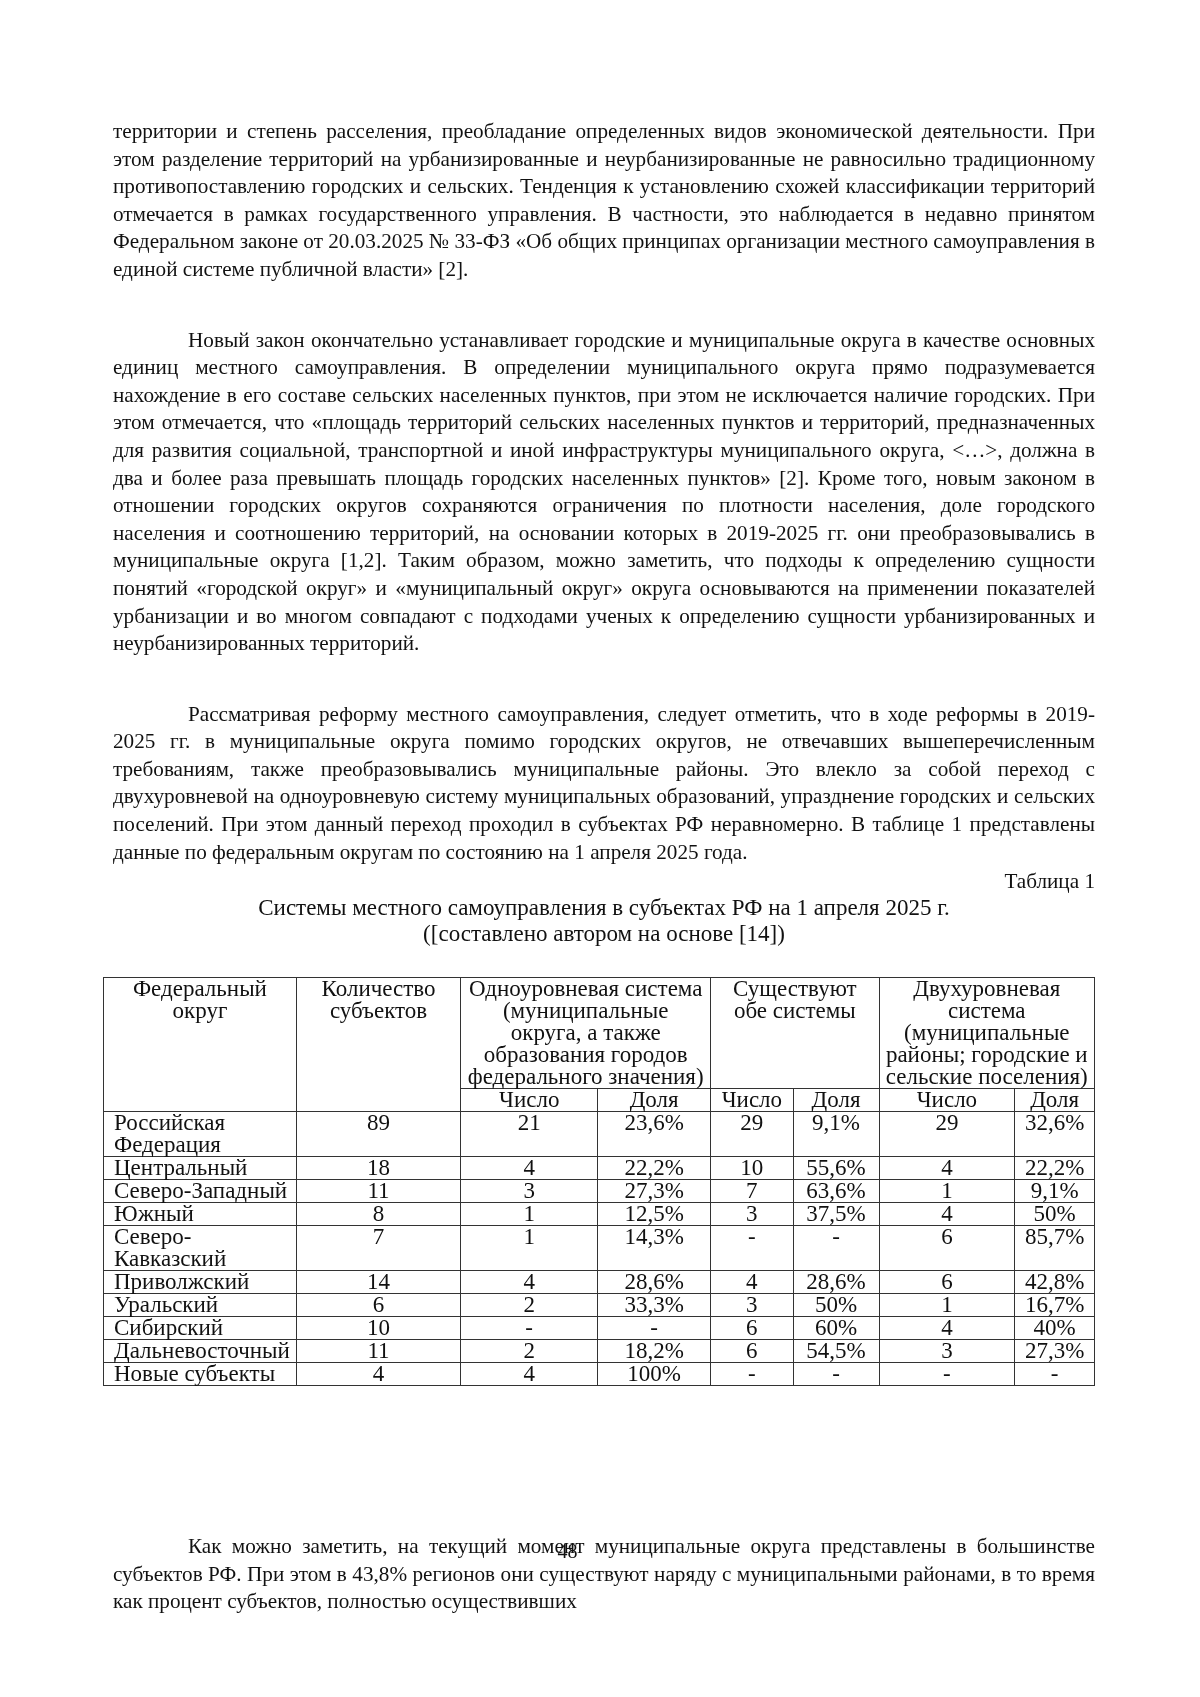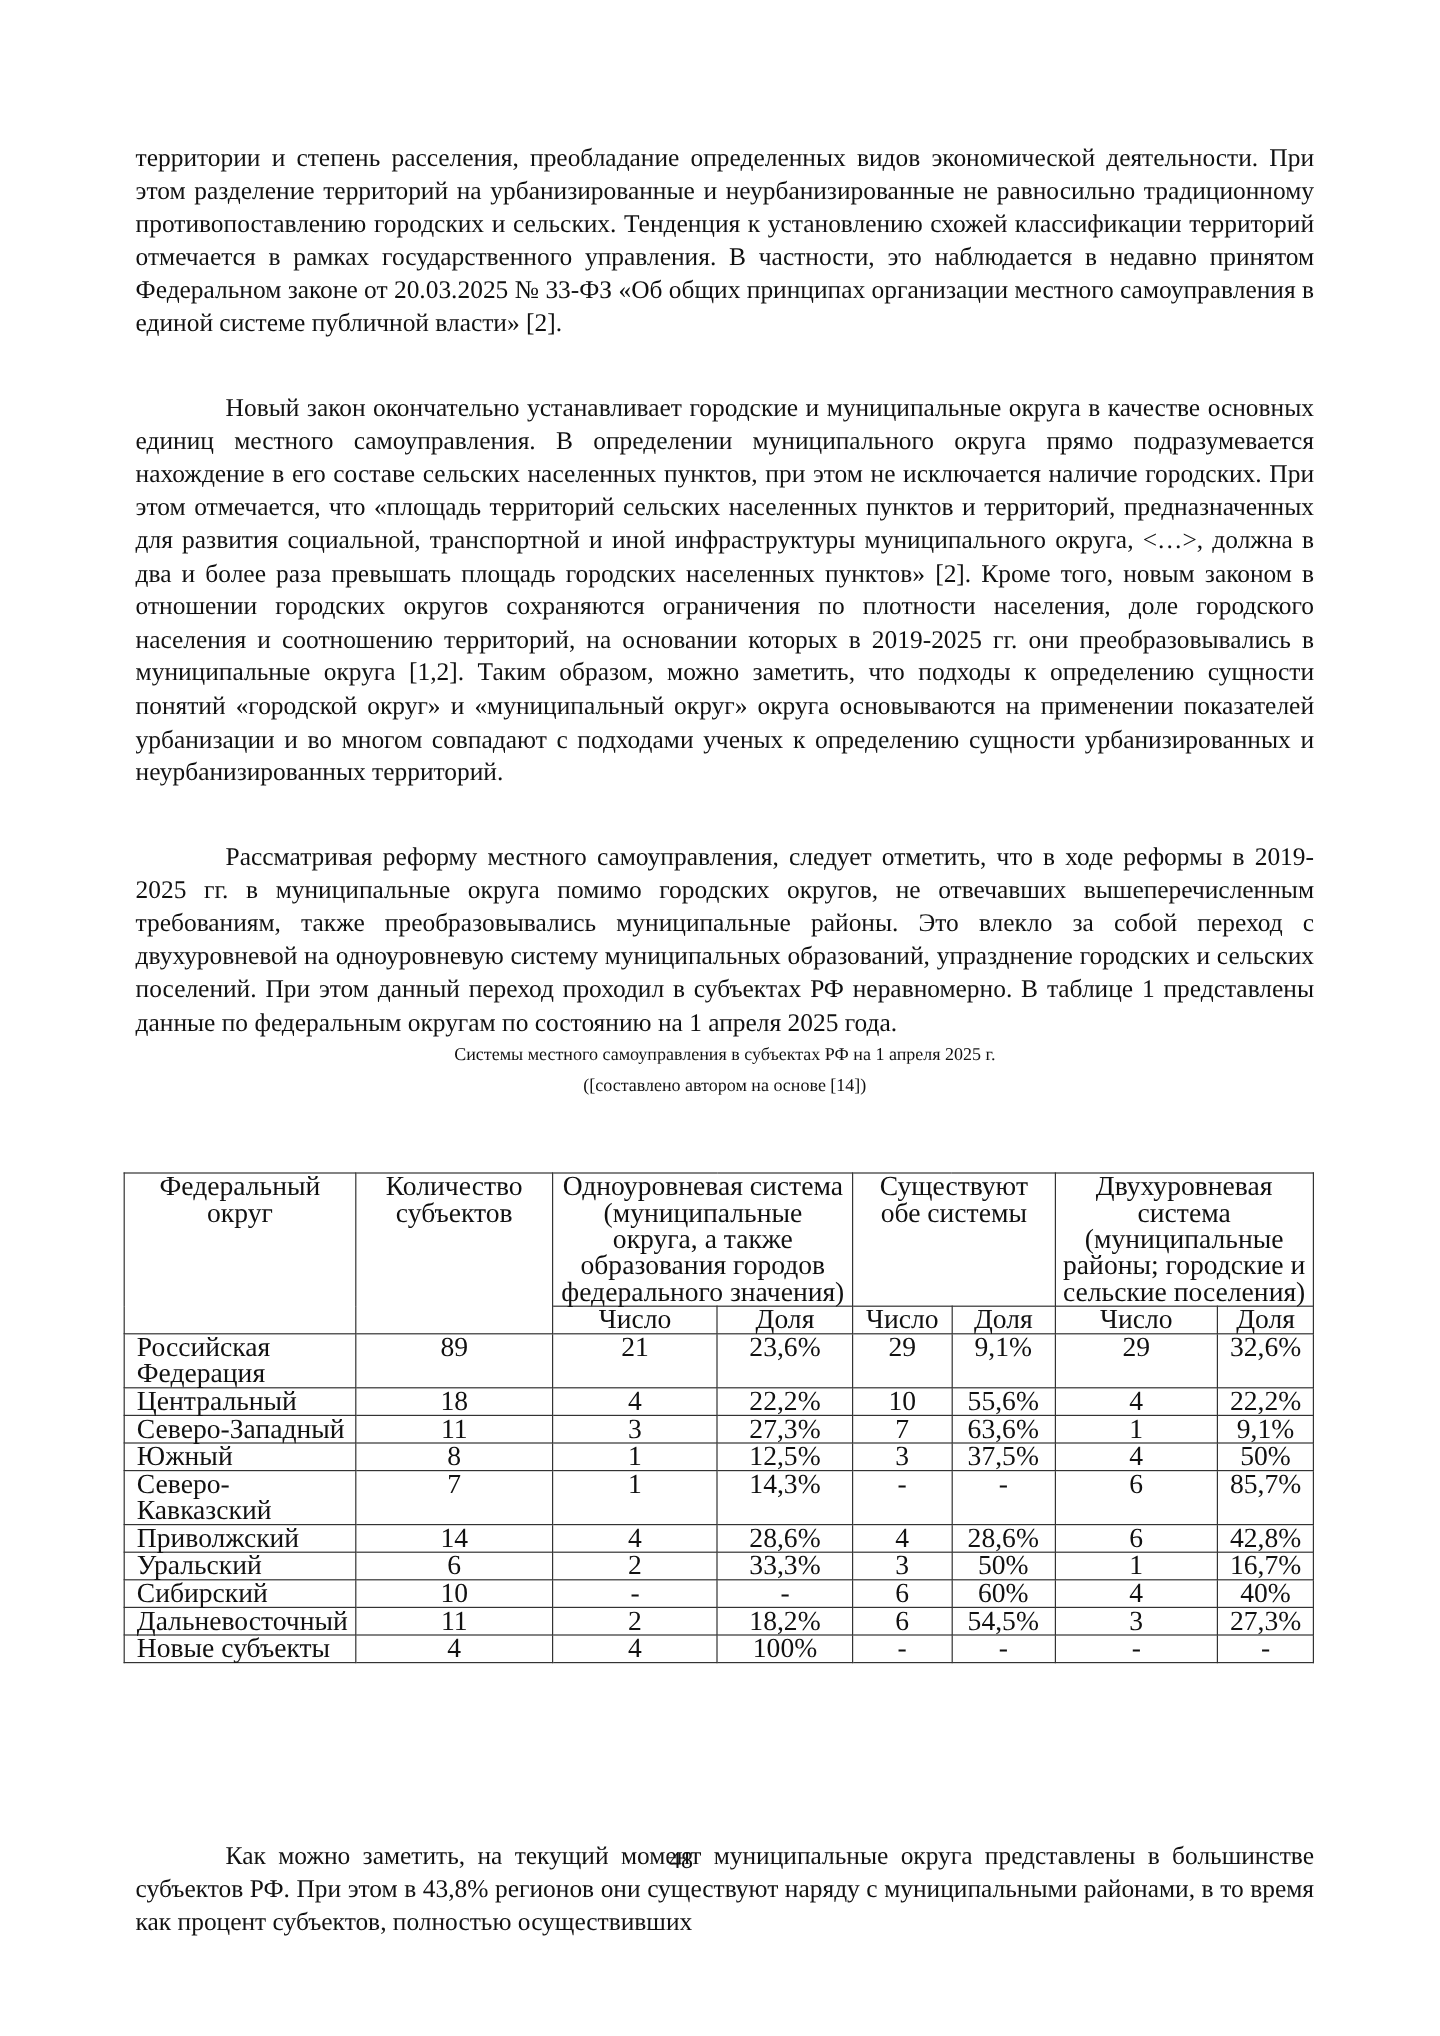--- a/index.html
+++ b/index.html
@@ -2,37 +2,38 @@
 <html><head>
 <meta charset="utf-8">
 <style>
   html, body { margin: 0; padding: 0; background: #ffffff; }
   body { width: 1200px; height: 1697px; position: relative; overflow: hidden;
          font-family: "Liberation Serif", "DejaVu Serif", serif; color: #111; }
   .page { position: absolute; left: 113px; top: 118px; width: 982px; }
   .para { font-size: 21.2px; line-height: 27.6px; text-align: justify; margin: 0; }
   .para.indent { text-indent: 75px; margin-top: 43px; }
   .table-label { font-size: 21.2px; line-height: 27px; text-align: right; margin: 0; padding-top: 2px; }
-  .table-title { font-size: 15px; line-height: 26px; text-align: center; margin: 0; }
+  .table-title { font-size: 23px; line-height: 26px; text-align: center; margin: 0; }
   table.data { border-collapse: collapse; position: absolute; left: 103px; top: 977px; width: 992px;
                font-family: "Liberation Serif", "DejaVu Serif", serif; font-size: 23px; line-height: 22px; }
   table.data td, table.data th { border: 1.5px solid #333; padding: 0 6px; vertical-align: top; font-weight: normal; }
   table.data th { text-align: center; }
   table.data td { text-align: center; }
   table.data td.name { text-align: left; padding-left: 10px; }
   .after { position: absolute; left: 113px; top: 1490px; width: 982px; }
   .page-number { position: absolute; top: 1540px; left: 0; width: 1135px; text-align: center; font-size: 20px; }
 </style>
 </head>
 <body>
 
 <div class="page">
   <p class="para">территории и степень расселения, преобладание определенных видов экономической деятельности. При этом разделение территорий на урбанизированные и неурбанизированные не равносильно традиционному противопоставлению городских и сельских. Тенденция к установлению схожей классификации территорий отмечается в рамках государственного управления. В частности, это наблюдается в недавно принятом Федеральном законе от 20.03.2025 № 33-ФЗ «Об общих принципах организации местного самоуправления в единой системе публичной власти» [2].</p>
   <p class="para indent">Новый закон окончательно устанавливает городские и муниципальные округа в качестве основных единиц местного самоуправления. В определении муниципального округа прямо подразумевается нахождение в его составе сельских населенных пунктов, при этом не исключается наличие городских. При этом отмечается, что «площадь территорий сельских населенных пунктов и территорий, предназначенных для развития социальной, транспортной и иной инфраструктуры муниципального округа, &lt;…&gt;, должна в два и более раза превышать площадь городских населенных пунктов» [2]. Кроме того, новым законом в отношении городских округов сохраняются ограничения по плотности населения, доле городского населения и соотношению территорий, на основании которых в 2019-2025 гг. они преобразовывались в муниципальные округа [1,2]. Таким образом, можно заметить, что подходы к определению сущности понятий «городской округ» и «муниципальный округ» округа основываются на применении показателей урбанизации и во многом совпадают с подходами ученых к определению сущности урбанизированных и неурбанизированных территорий.</p>
   <p class="para indent">Рассматривая реформу местного самоуправления, следует отметить, что в ходе реформы в 2019-2025 гг. в муниципальные округа помимо городских округов, не отвечавших вышеперечисленным требованиям, также преобразовывались муниципальные районы. Это влекло за собой переход с двухуровневой на одноуровневую систему муниципальных образований, упразднение городских и сельских поселений. При этом данный переход проходил в субъектах РФ неравномерно. В таблице 1 представлены данные по федеральным округам по состоянию на 1 апреля 2025 года.</p>
+  <p class="table-label">Таблица 1</p>
   <p class="table-title">Системы местного самоуправления в субъектах РФ на 1 апреля 2025 г.</p>
   <p class="table-title">([составлено автором на основе [14])</p>
 </div>
 
 <table class="data">
   <colgroup>
     <col style="width:182px">
       <col style="width:167px">
       <col style="width:140px">
       <col style="width:115px">

